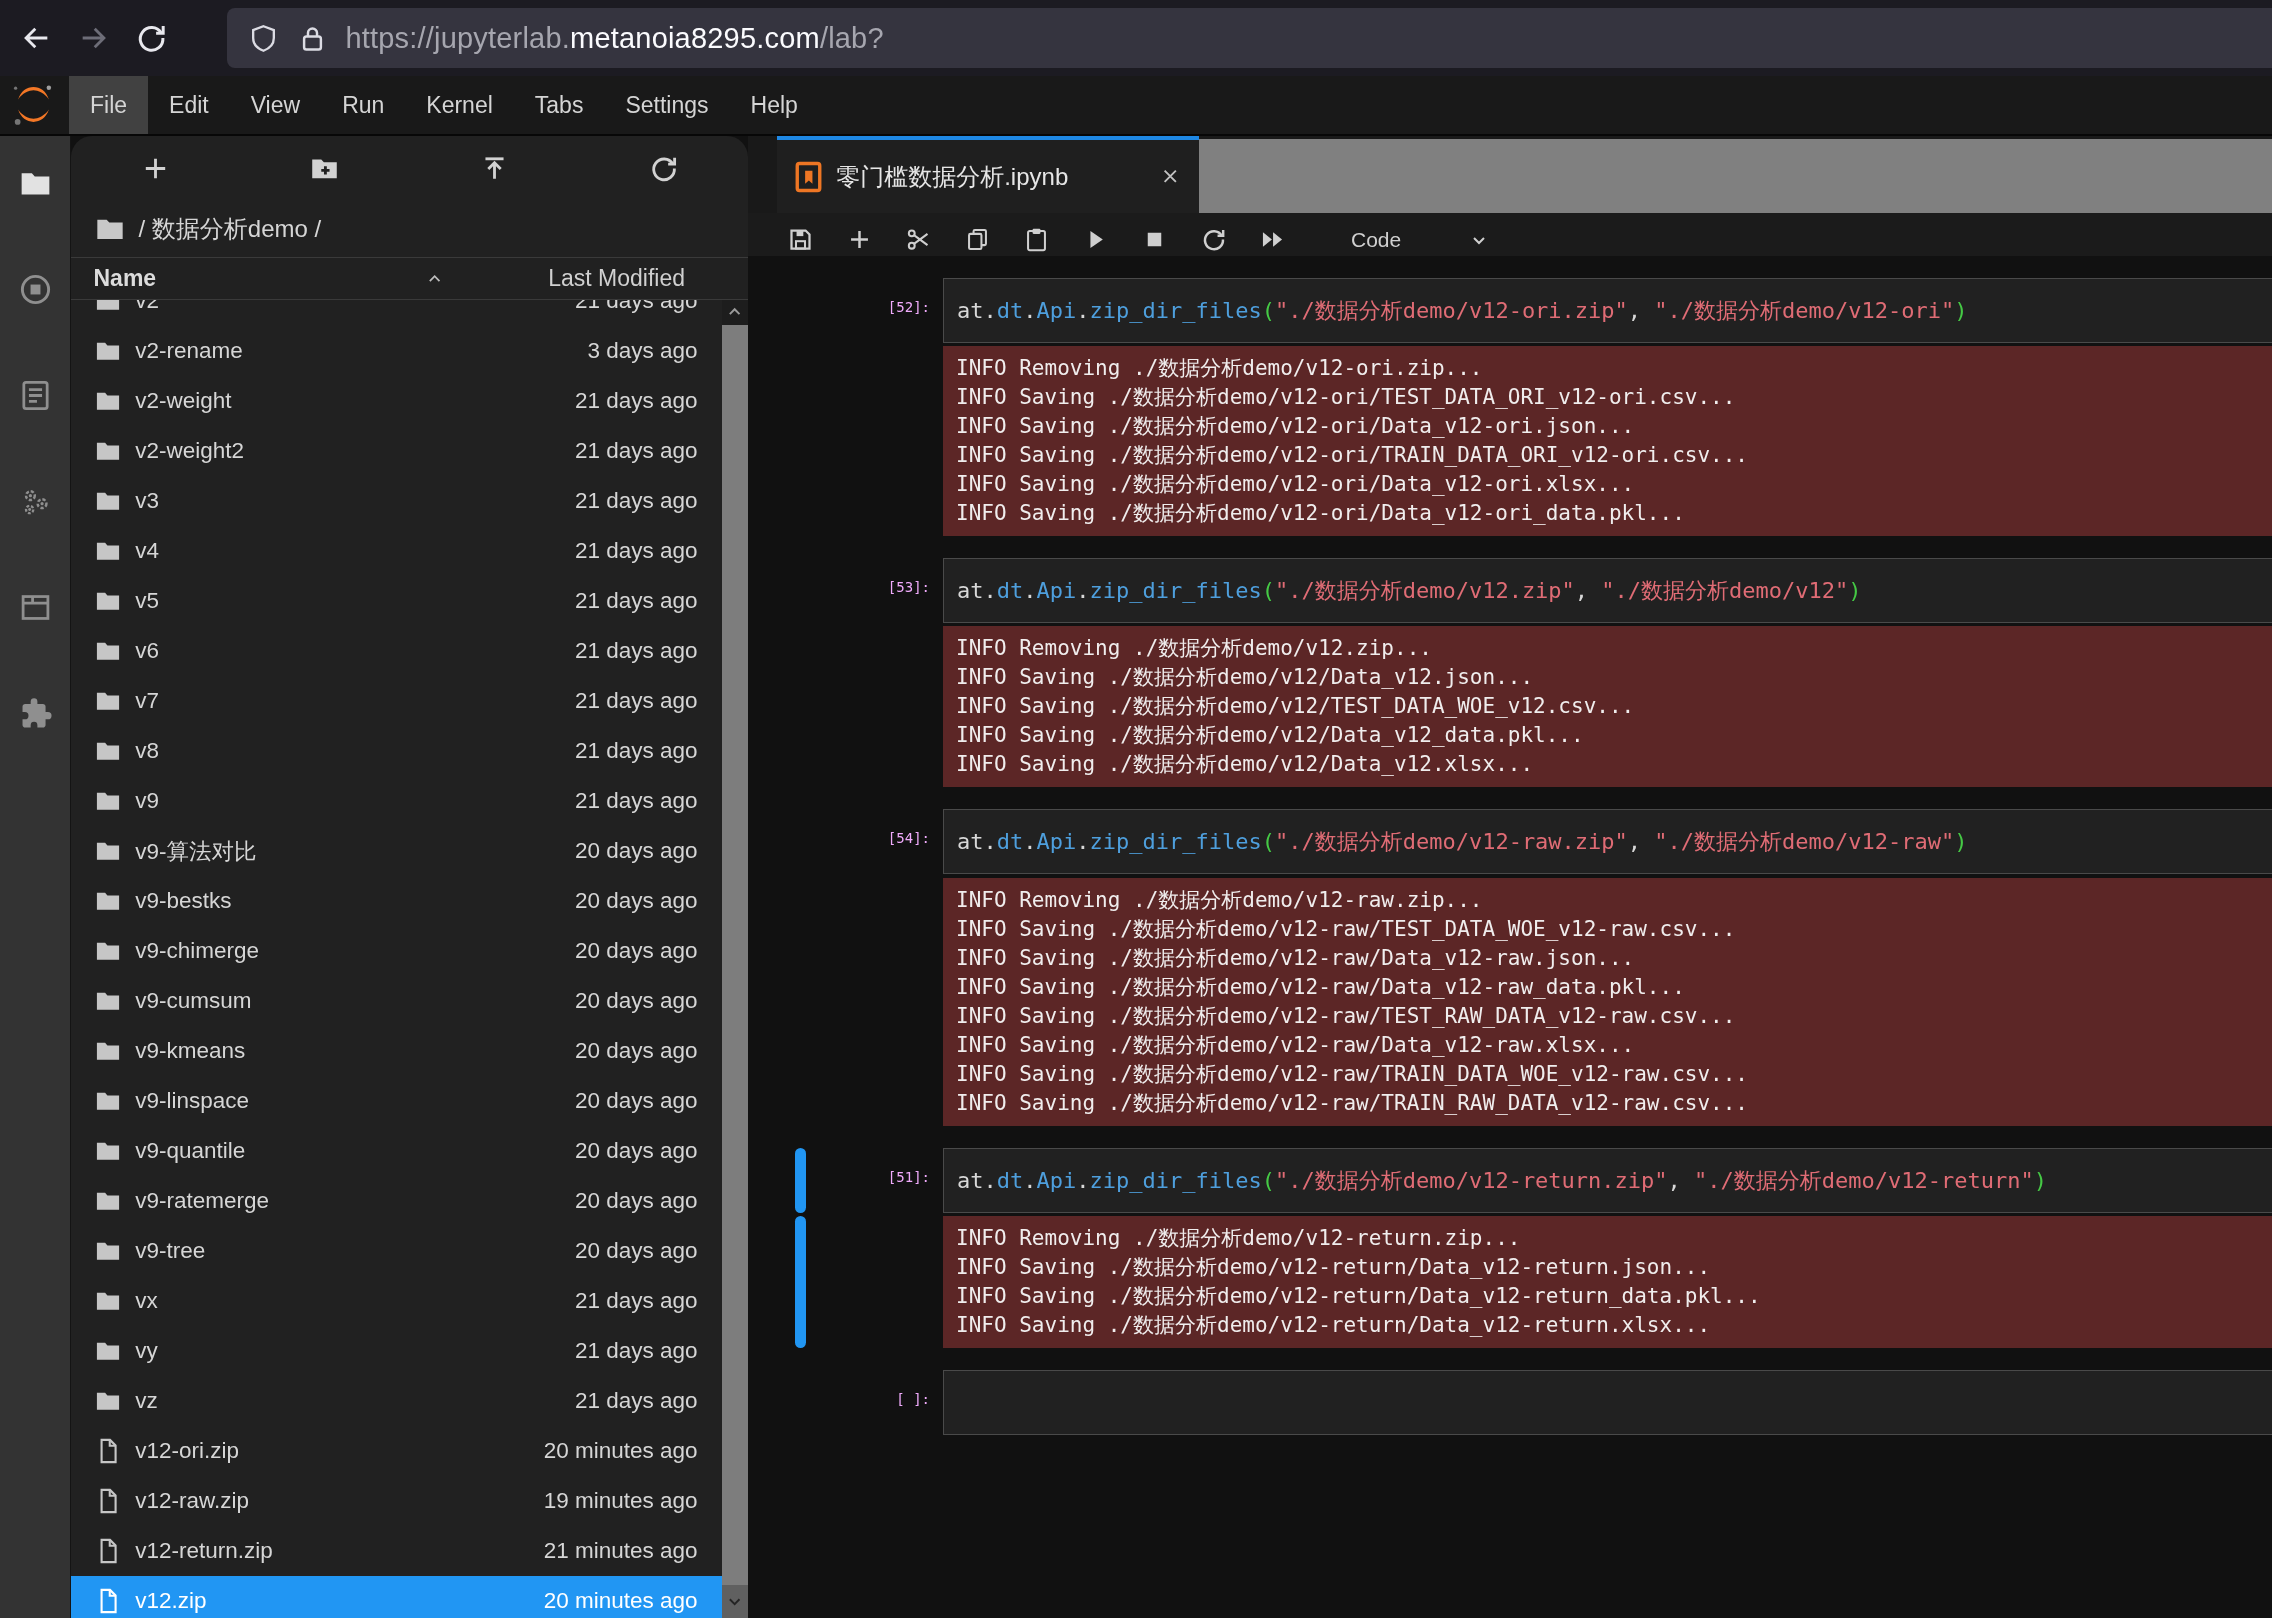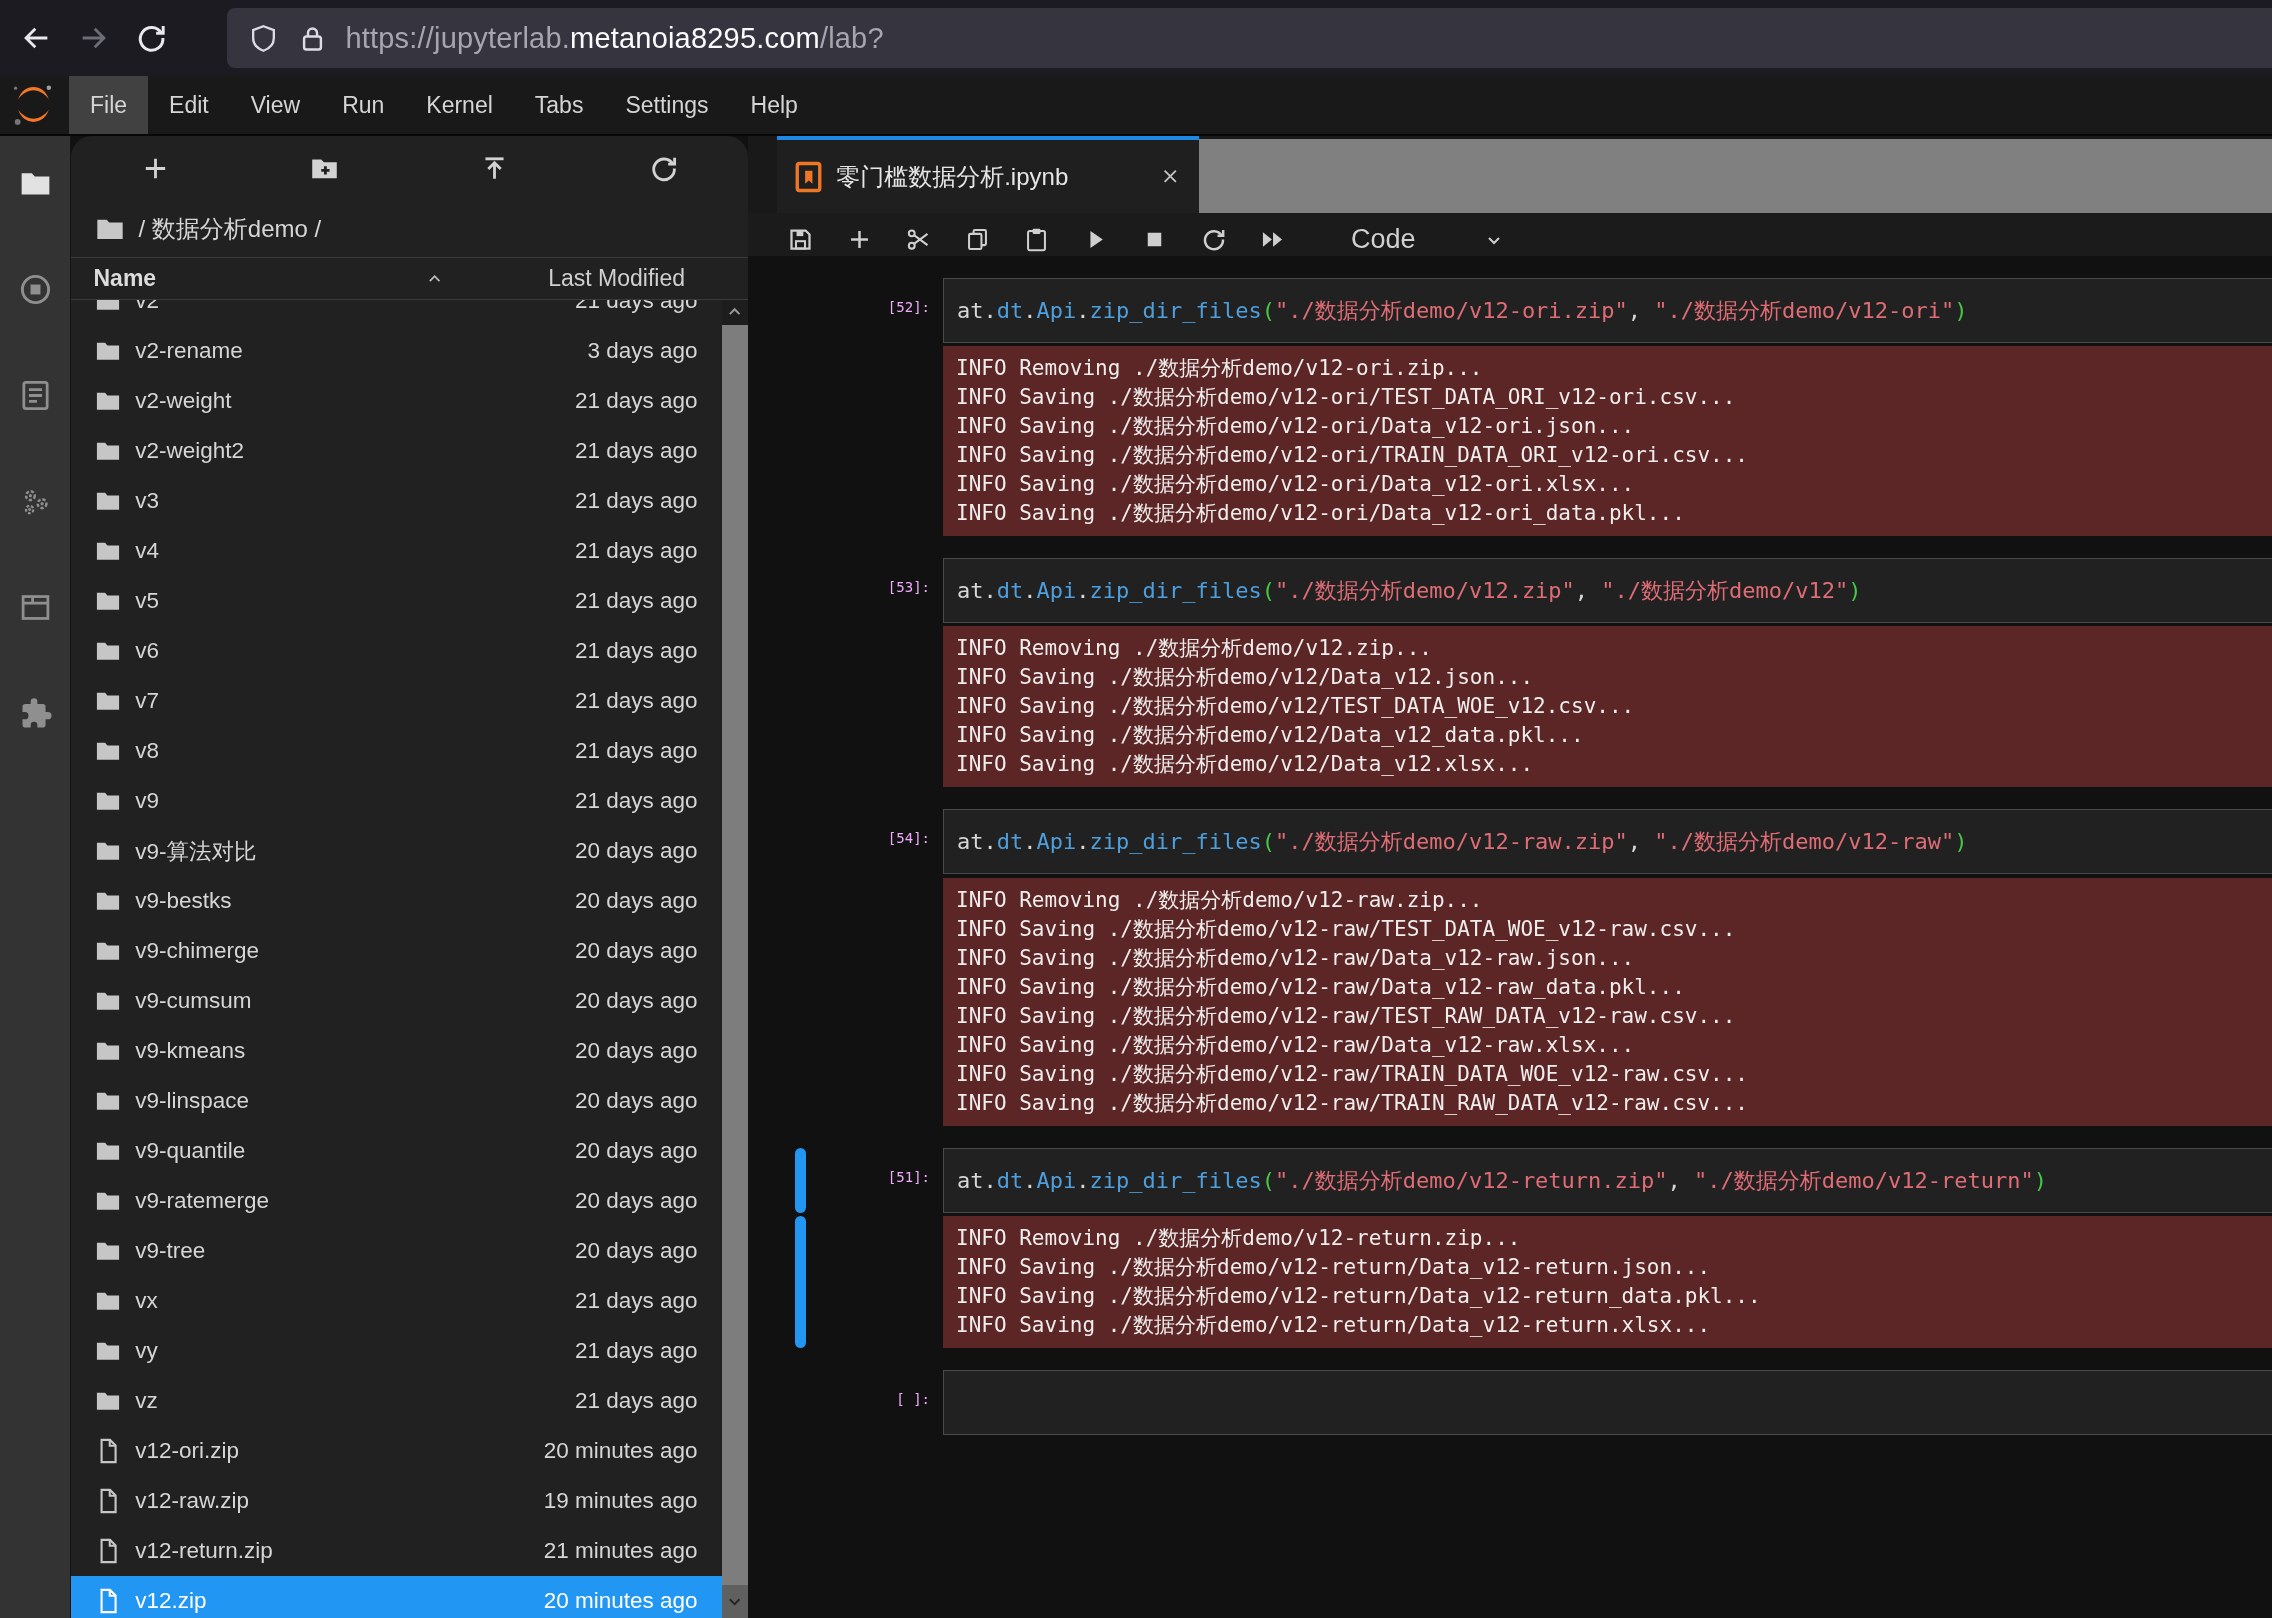--- a/index.html
+++ b/index.html
@@ -66,21 +66,21 @@
   .tabbar{position:relative;height:77px;background:#191919;}
   .tab-empty{position:absolute;left:450px;right:0;top:3.2px;bottom:0;background:#808080;}
   .tab{position:absolute;left:29px;width:422px;top:0;bottom:0;background:#1f1f1f;border-top:4.8px solid #1e88e5;
        display:flex;align-items:center;padding:0 17.7px;gap:14.5px;box-sizing:border-box;}
   .tab-icon svg{width:27px;height:32px;}
   .tab-title{font-size:24px;color:#e6e6e6;white-space:nowrap;}
   .tab-close{margin-left:auto;color:#c2c2c2;} .tab-close svg{width:22.5px;height:22.5px;}
   .nbtoolbar{height:53px;background:#1b1b1b;border-bottom:1.6px solid #0c0c0c;display:flex;align-items:center;padding-left:35px;}
   .nb-btn{width:35px;height:35px;margin-right:24px;display:flex;align-items:center;justify-content:center;color:#cfcfcf;}
   .nb-btn svg{width:27px;height:27px;}
-  .code-select{display:flex;align-items:center;margin-left:37px;color:#d0d0d0;font-size:27px;}
+  .code-select{display:flex;align-items:center;margin-left:37px;color:#d0d0d0;font-size:21px;}
   .code-select .chev{margin-left:66px;color:#cfcfcf;} .code-select .chev svg{width:24px;height:24px;}
   .nbcontent{position:absolute;top:120px;left:0;right:0;bottom:0;background:#111;padding-top:22px;overflow:hidden;box-sizing:border-box;}
 
   
   .cell{position:relative;margin-bottom:22px;}
   .cellrow{display:flex;}
   .prompt{width:195px;flex:none;text-align:right;padding:21px 13px 0 0;box-sizing:border-box;
           font-family:"DejaVu Sans Mono",monospace;font-size:14px;color:#f0abfc;white-space:nowrap;}
   .inputbox{flex:1;background:#212121;border:0.8px solid #4a4a4a;border-right:none;padding:20px 13px;
             font-family:"DejaVu Sans Mono",monospace;font-size:22px;line-height:23px;min-height:23px;

